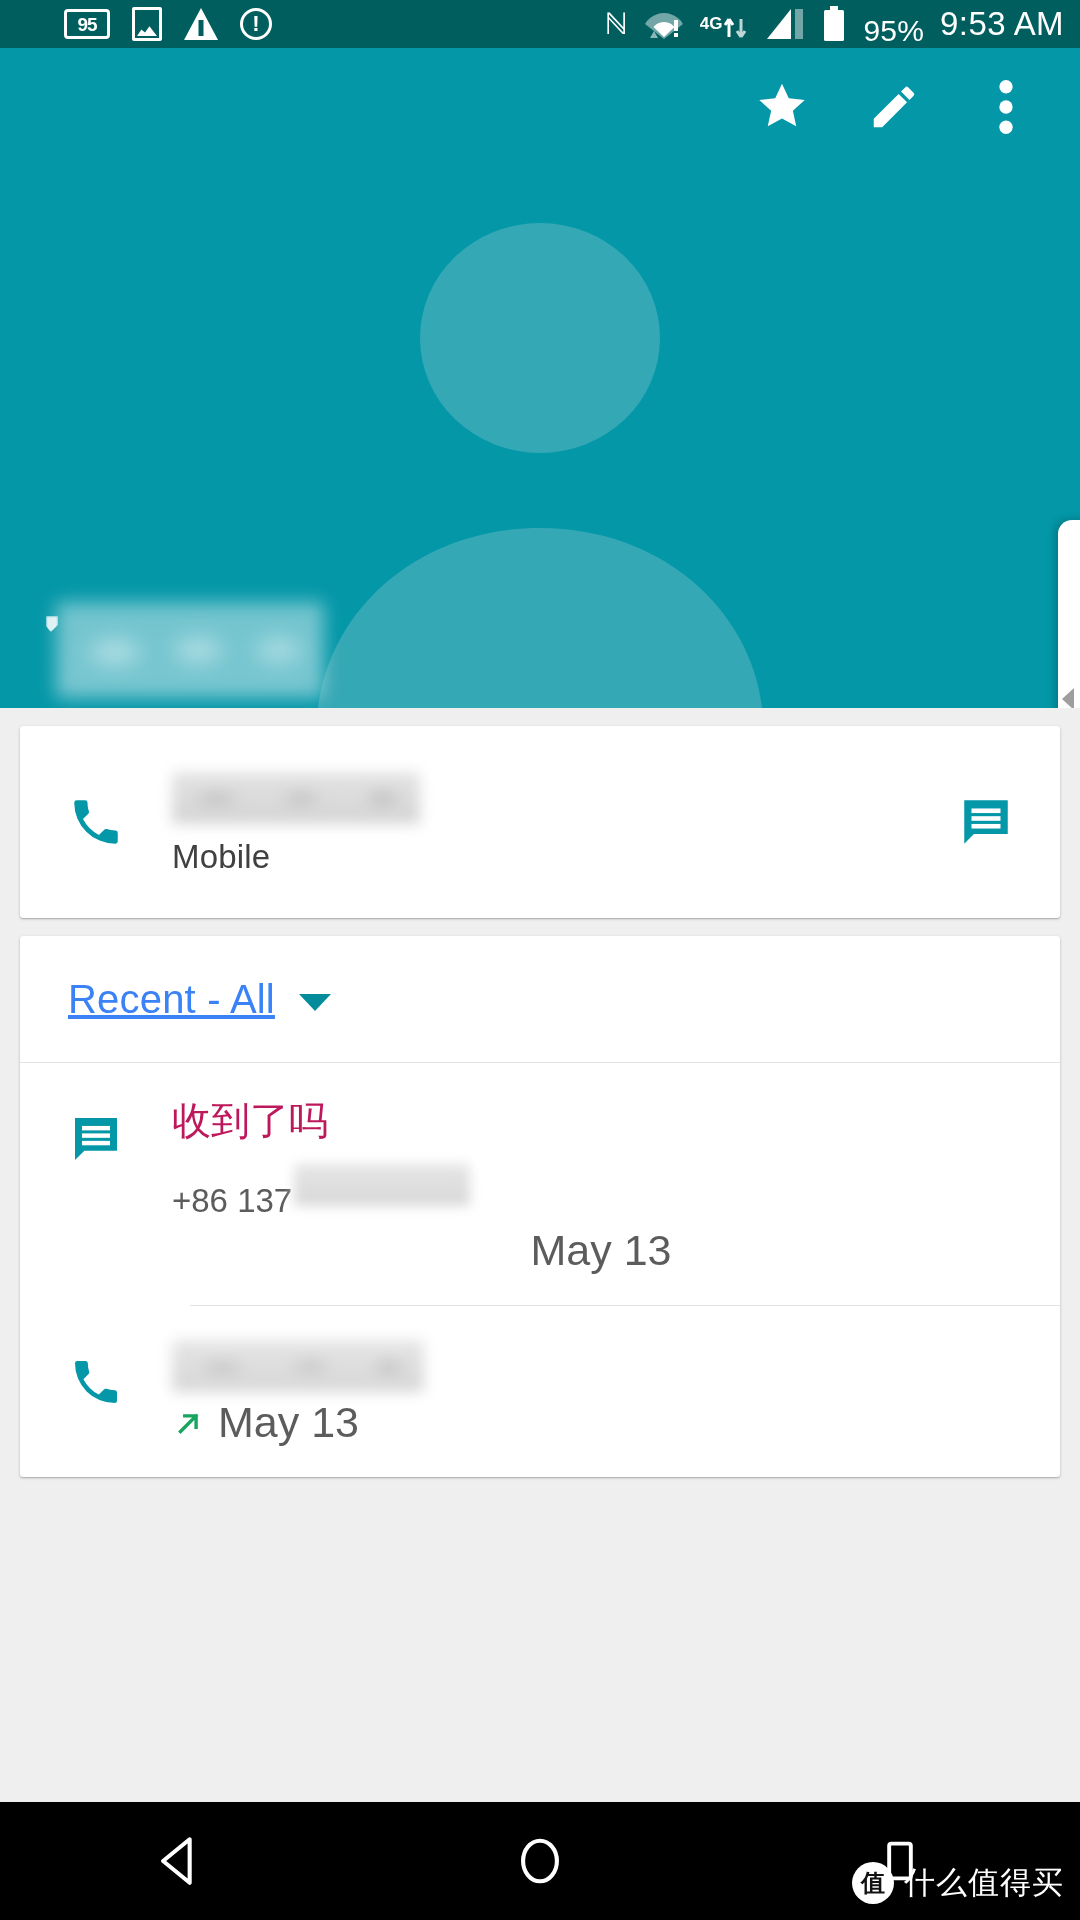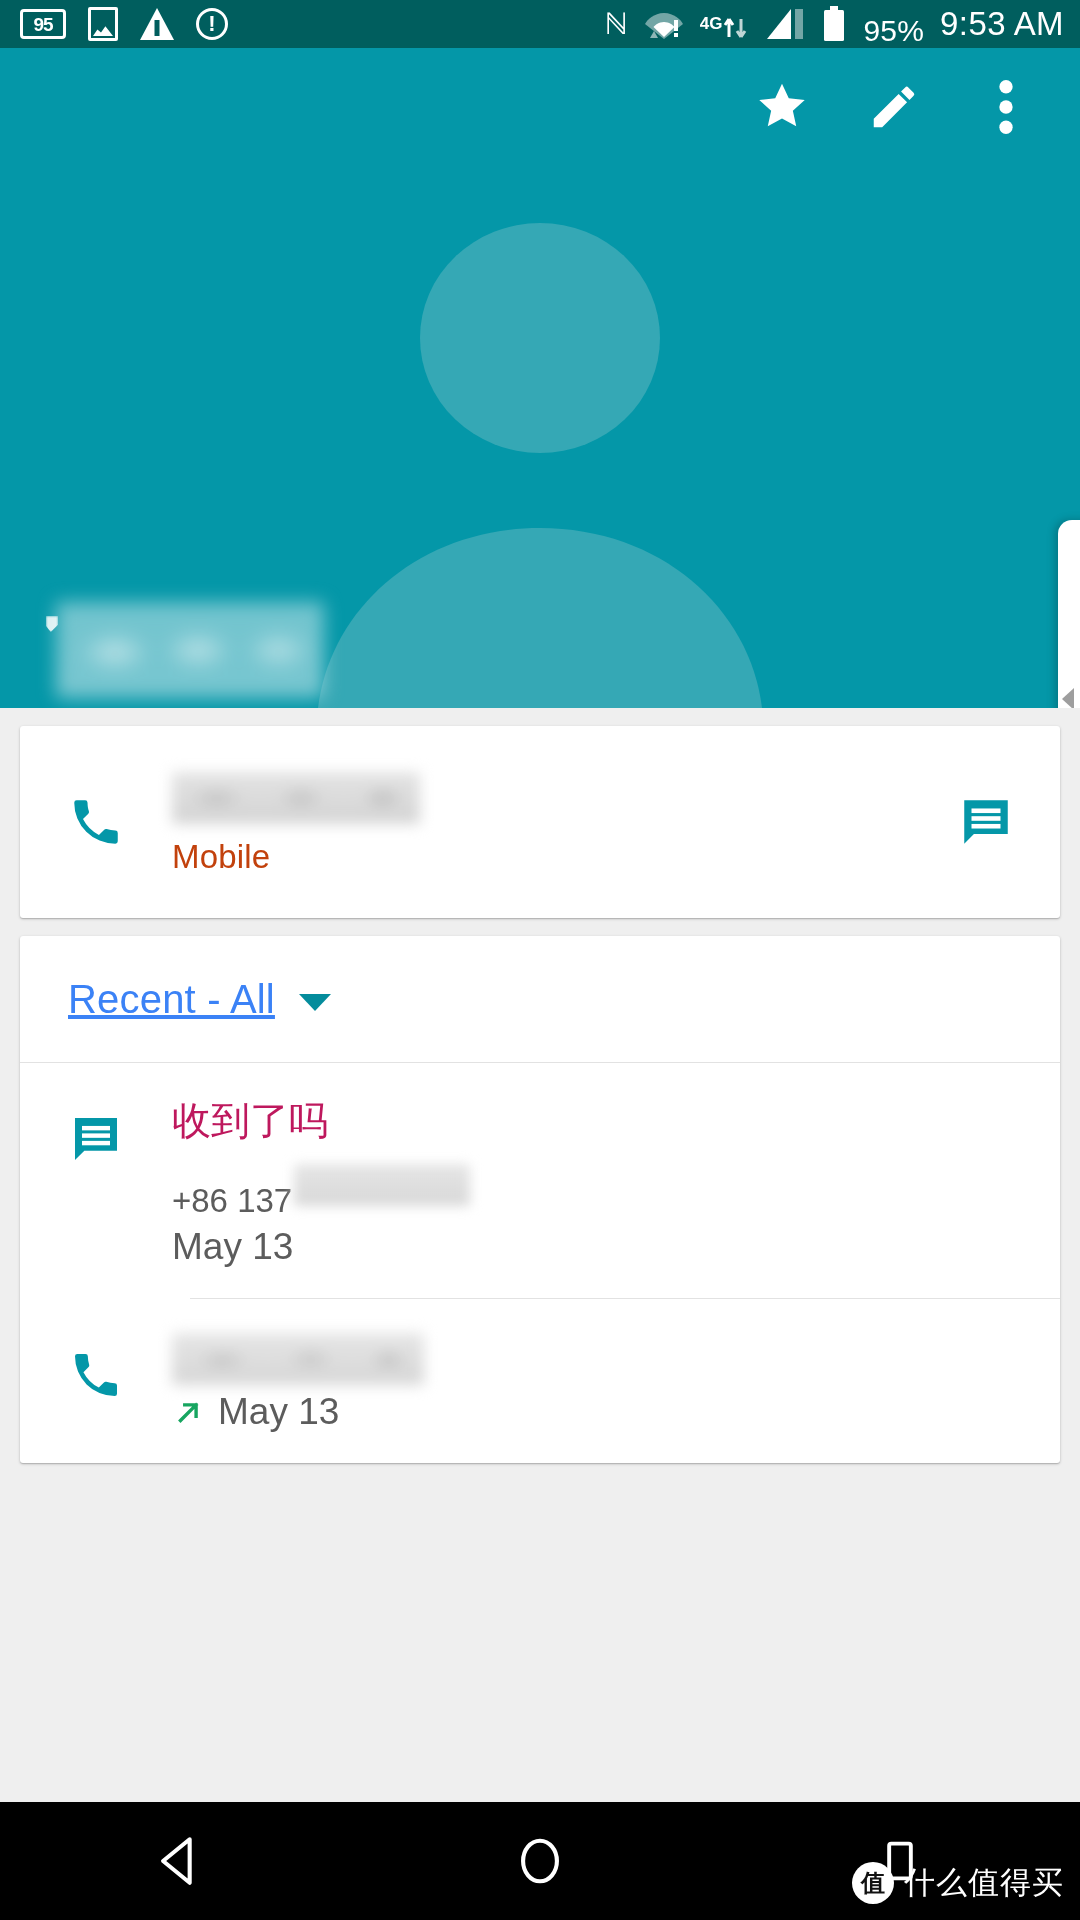--- a/index.html
+++ b/index.html
@@ -8,21 +8,21 @@
     font-family:"Liberation Sans", sans-serif;
     background:#ffffff; overflow:hidden;
   }
   #screen { position:relative; width:1080px; height:1920px; background:#eeeeee; }
 
   
   .statusbar{
     position:absolute; top:0; left:0; width:1080px; height:48px;
     background:#005e5e; display:flex; align-items:center; color:#fff;
   }
-  .sb-left{ display:flex; align-items:center; gap:22px; padding-left:20px; }
+  .sb-left{ display:flex; align-items:center; gap:22px; padding-left:20px;margin-left:44px; }
   .sb-right{ margin-left:auto; display:flex; align-items:center; gap:16px; padding-right:16px; }
   .icon-speed{
     display:inline-flex; align-items:center; justify-content:center;
     border:3px solid #fff; border-radius:4px; width:46px; height:30px;
     font-size:19px; font-weight:bold; line-height:1; letter-spacing:-1px;
   }
   .icon-img{
     position:relative; width:30px; height:34px; border:3px solid #fff; border-radius:2px;
   }
   .icon-img::after{
@@ -122,21 +122,21 @@
     filter:blur(7px); border-radius:3px; margin-bottom:14px;
     position:relative;
   }
   .num-blur::after{
     content:""; position:absolute; left:0; top:0; right:0; bottom:0;
     background:
       radial-gradient(ellipse 40px 16px at 18% 50%, rgba(170,170,170,.55), rgba(170,170,170,0) 70%),
       radial-gradient(ellipse 34px 16px at 52% 50%, rgba(165,165,165,.50), rgba(165,165,165,0) 70%),
       radial-gradient(ellipse 30px 16px at 85% 50%, rgba(160,160,160,.55), rgba(160,160,160,0) 70%);
   }
-  .sub-label{ font-size:33px; color:#c2410c; letter-spacing:.2px; }
+  .sub-label{ font-size:33px; color:#404040; letter-spacing:.2px; }
   .msg-btn{ width:96px; min-width:96px; display:flex; align-items:center; justify-content:center; cursor:pointer; }
 
   
   .recent-head{ height:126px; display:flex; align-items:center; padding-left:48px; cursor:pointer; }
   .recent-label{ font-size:40px; color:#3b82f6; letter-spacing:.2px;text-decoration:underline; }
   .caret{
     width:0;height:0;margin-left:24px;margin-top:6px;
     border-left:16px solid transparent;border-right:16px solid transparent;
     border-top:17px solid #048c9c;
   }
@@ -147,21 +147,21 @@
   .log-icon{ width:152px; min-width:152px; display:flex; justify-content:center; padding-top:14px; }
   .log-body{ flex:1; padding-right:30px; }
   .log-title{ font-size:39px; color:#be185d; line-height:1.24; }
   .log-num-line{ display:flex; align-items:center; margin-top:4px; }
   .log-num{ font-size:33px; color:#5c5c5c;margin-top:33px; }
   .log-num-blur{
     width:176px; height:42px; margin-left:2px;
     background:linear-gradient(to bottom, rgba(228,228,228,.95), rgba(214,214,214,.95));
     filter:blur(6px); border-radius:3px;
   }
-  .log-date{ font-size:37px; color:#5c5c5c; margin-top:6px; }
+  .log-date{ font-size:43px; color:#5c5c5c; margin-top:6px;text-align:center; }
   .log-date-row{ display:flex; align-items:center; gap:12px; margin-top:6px; }
   .inner-divider{ height:1px; background:#e2e2e2; margin-left:170px; }
   .name-blur-wide{
     width:252px; height:52px;
     background:linear-gradient(to bottom, rgba(228,228,228,.95), rgba(212,212,212,.95));
     filter:blur(7px); border-radius:3px; position:relative;
   }
   .name-blur-wide::after{
     content:""; position:absolute; inset:0;
     background:

